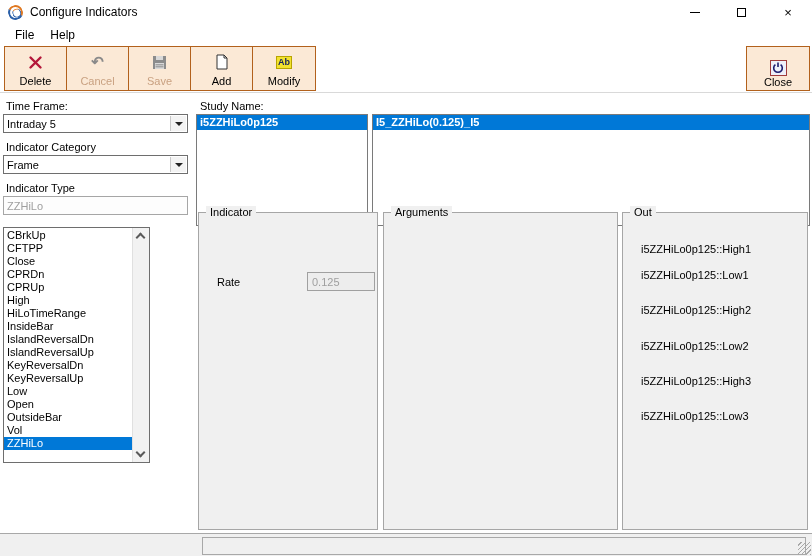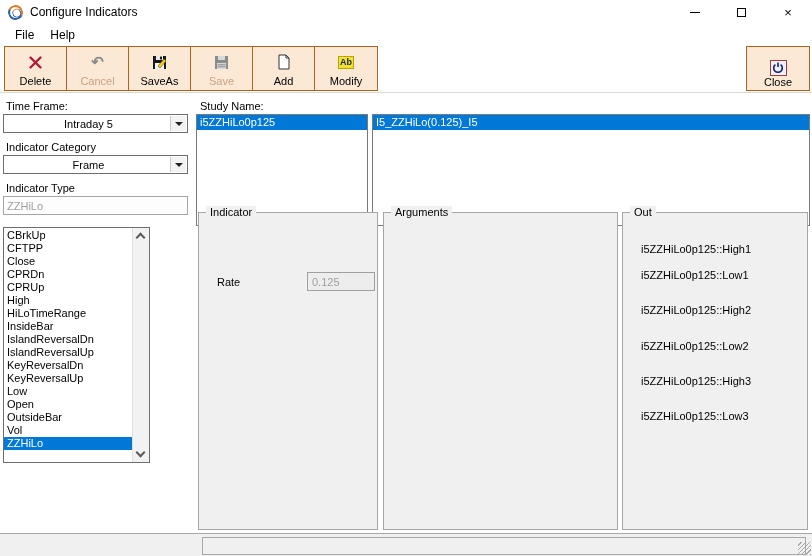--- a/index.html
+++ b/index.html
@@ -34,38 +34,38 @@
   .tb-btn .lbl { font-size:11px; line-height:14px; }
   .tb-btn.disabled .lbl { color:#c9a181; }
   .tb-close { position:absolute; left:746px; top:2px; width:64px; height:45px; background:#fbe9d6;
     border:1px solid #b2611c; display:flex; flex-direction:column; align-items:center; justify-content:flex-end; padding-bottom:2px; }
   .undo-glyph { font-size:15px; color:#8a8a8a; font-weight:bold; }
   .modify-chip { width:16px; height:13px; background:#f2e22e; border:1px solid #b8a400; font-size:9px; font-weight:bold;
     color:#16245e; display:flex; align-items:center; justify-content:center; line-height:1; }
   .power-chip { width:17px; height:16px; background:#eef0fa; border:1px solid #a03c3c; display:flex; align-items:center; justify-content:center; }
   
   .flabel { position:absolute; font-size:11px; }
-  .combo { position:absolute; height:19px; background:#fff; border:1px solid #6e6e6e; display:flex; align-items:center;text-align:center; }
+  .combo { position:absolute; height:19px; background:#fff; border:1px solid #6e6e6e; display:flex; align-items:center; }
   .combo .val { flex:1; padding-left:3px; }
   .combo .drop { width:16px; height:15px; margin-right:1px; border-left:1px solid #c8c8c8; background:#f3f3f3;
     display:flex; align-items:center; justify-content:center; }
   .tri-down { width:0; height:0; border-left:4px solid transparent; border-right:4px solid transparent; border-top:4px solid #222; }
   .textbox-disabled { position:absolute; height:19px; background:#fdfdfd; border:1px solid #a6a6a6;
     color:#9f9f9f; display:flex; align-items:center; padding-left:3px; }
   
   .listbox { position:absolute; left:3px; top:227px; width:147px; height:236px; background:#fff; border:1px solid #6e6e6e; }
   .lb-inner { position:absolute; left:0; top:1px; right:17px; }
   .lb-item { height:13px; line-height:13px; padding-left:3px; white-space:nowrap; }
   .lb-item.selected { background:#0078d7; color:#fff; }
   .vscroll { position:absolute; right:0; top:0; bottom:0; width:17px; background:#f2f2f2; border-left:1px solid #e0e0e0; }
   .chev { position:absolute; left:4px; width:7px; height:7px; border-left:2px solid #5a5a5a; border-top:2px solid #5a5a5a; }
   .chev.up { top:6px; transform:rotate(45deg); }
   .chev.down { bottom:6px; transform:rotate(-135deg); }
   
-  .study-list { position:absolute; top:114px; height:112px; background:#fff; border:1px solid #7a7a7a; }
+  .study-list { position:absolute; top:114px; height:112px; background:#fff; border:1px solid #7a7a7a;font-weight:bold; }
   .study-item { height:15px; line-height:15px; padding-left:3px; }
   .study-item.selected { background:#0078d7; color:#fff; }
   
   .groupbox { position:absolute; top:212px; height:318px; background:#f0f0f0; border:1px solid #a6a6a6; }
   .gb-caption { position:absolute; top:-7px; left:7px; background:#f0f0f0; padding:0 4px; font-size:11px; }
   .rate-row-label { position:absolute; left:18px; top:63px; }
   .rate-field { position:absolute; left:108px; top:59px; width:68px; height:19px; background:#ededed;
     border:1px solid #a0a0a0; color:#9f9f9f; display:flex; align-items:center; padding-left:4px; }
   .out-item { position:absolute; left:18px; height:13px; line-height:13px; white-space:nowrap; }
   
@@ -108,32 +108,20 @@
             </svg>
         </span>
         <span class="lbl">Delete</span>
       </div>
 
       <div class="tb-btn disabled">
         <span class="ic undo-glyph">↶</span>
         <span class="lbl">Cancel</span>
       </div>
 
-      <div class="tb-btn">
-        <span class="ic">
-          <svg width="16" height="16" viewBox="0 0 16 16">
-            <rect x="1" y="2" width="13" height="13" fill="#1a1a1a"></rect>
-            <rect x="4" y="2" width="7" height="4" fill="#e8e8e8"></rect>
-            <rect x="8" y="2.6" width="2" height="2.8" fill="#1a1a1a"></rect>
-            <rect x="3" y="9" width="9" height="6" fill="#f5f5f5"></rect>
-            <path d="M6 12 L12 5 L14 7 L8 14 Z" fill="#f2d12e" stroke="#7a6200" stroke-width="0.7"></path>
-          </svg>
-        </span>
-        <span class="lbl">SaveAs</span>
-      </div>
 
       <div class="tb-btn disabled">
         <span class="ic">
           <svg width="15" height="15" viewBox="0 0 15 15">
             <rect x="1" y="1" width="13" height="13" fill="#8c8c8c"></rect>
             <rect x="4" y="1" width="7" height="4" fill="#d9d9d9"></rect>
             <rect x="3" y="8" width="9" height="6" fill="#d9d9d9"></rect>
             <rect x="3.5" y="9.3" width="8" height="1" fill="#8c8c8c"></rect>
             <rect x="3.5" y="11.3" width="8" height="1" fill="#8c8c8c"></rect>
           </svg>

